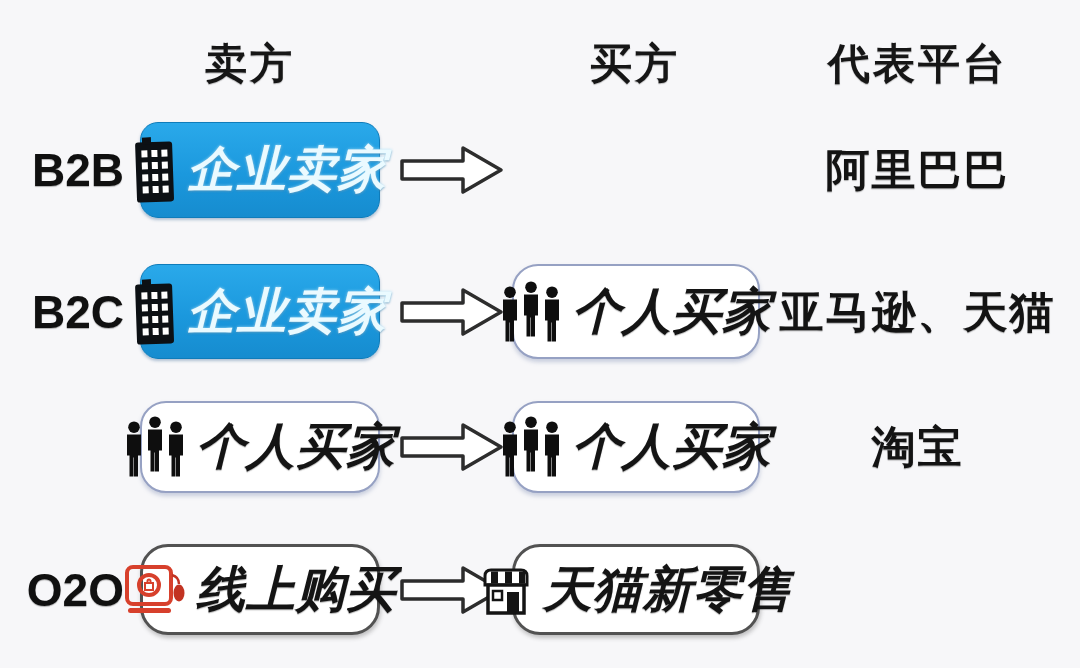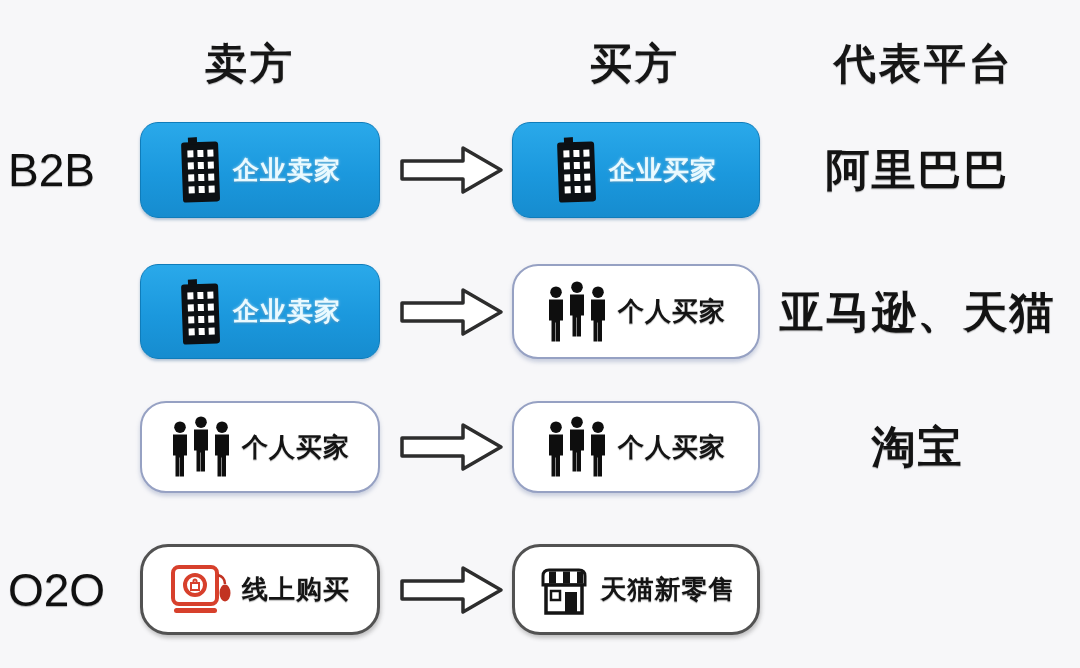--- a/index.html
+++ b/index.html
@@ -10,38 +10,38 @@
     color:#151515;
   }
   .canvas{position:absolute;inset:0;}
   .hdr{
     position:absolute;top:36px;font-size:42px;font-weight:bold;
     text-align:center;color:#161616;letter-spacing:3px;
     text-shadow:0 1px 1px rgba(0,0,0,.25);
   }
   .hdr-seller{left:198px;width:104px;}
   .hdr-buyer{left:580px;width:110px;}
-  .hdr-platform{left:820px;width:196px;margin-left:6px;}
+  .hdr-platform{left:820px;width:196px;}
 
   .row{position:absolute;left:0;width:1080px;}
   .row-0{top:122px;height:96px;}
   .row-1{top:264px;height:95px;}
   .row-2{top:401px;height:92px;}
   .row-3{top:544px;height:91px;}
 
   .model{
     position:absolute;left:8px;width:116px;top:50%;transform:translateY(-50%);
-    font-size:46px;font-weight:normal;text-align:left;color:#101010;
+    font-size:46px;font-weight:bold;text-align:right;color:#101010;
     text-shadow:0 1px 1px rgba(0,0,0,.3);
   }
   .cell{position:absolute;height:100%;display:flex;align-items:center;
         justify-content:center;gap:10px;box-sizing:border-box;}
   .cell.seller{left:140px;width:240px;}
   .cell.buyer{left:512px;width:248px;}
-  .box-label{font-size:26px;font-weight:bold;letter-spacing:1px;white-space:nowrap;}
+  .box-label{font-size:49px;font-weight:bold;letter-spacing:1px;white-space:nowrap;font-style:italic;}
 
   .box-blue{
     background:linear-gradient(180deg,#2aa9ea 0%,#1b98dd 55%,#168ccf 100%);
     border:1px solid #0f7cba;border-radius:18px;
     box-shadow:0 2px 3px rgba(40,90,140,.35);
   }
   .box-blue .box-label{
     color:#eafaff;
     text-shadow:0 0 3px rgba(190,235,255,.9),0 1px 2px rgba(0,70,120,.55);
   }
@@ -139,32 +139,25 @@
             <use href="#ico-building"></use>
           </svg>
       </span>
       <span class="box-label">企业卖家</span>
     </div>
     <div class="arrow">
       <svg width="106" height="52" viewBox="0 0 106 52">
           <use href="#ico-arrow"></use>
         </svg>
     </div>
-    <div class="cell buyer box-blue">
-      <span class="icon">
-        <svg width="44" height="66" viewBox="0 0 44 66" style="transform:rotate(-2deg)">
-            <use href="#ico-building"></use>
-          </svg>
-      </span>
-      <span class="box-label">企业买家</span>
-    </div>
     <div class="platform">阿里巴巴</div>
   </section>
 
   <section class="row row-1">
+    <div class="model">B2C</div>
     <div class="cell seller box-blue">
       <span class="icon">
         <svg width="44" height="66" viewBox="0 0 44 66" style="transform:rotate(-2deg)">
             <use href="#ico-building"></use>
           </svg>
       </span>
       <span class="box-label">企业卖家</span>
     </div>
     <div class="arrow">
       <svg width="106" height="52" viewBox="0 0 106 52">

